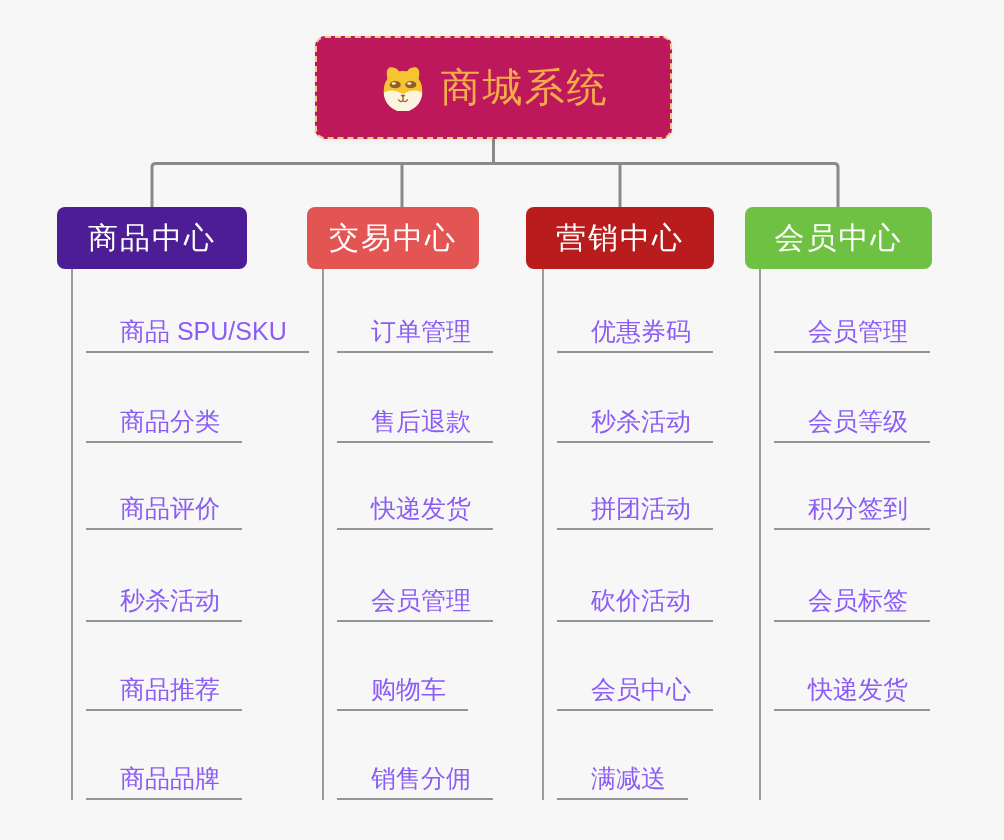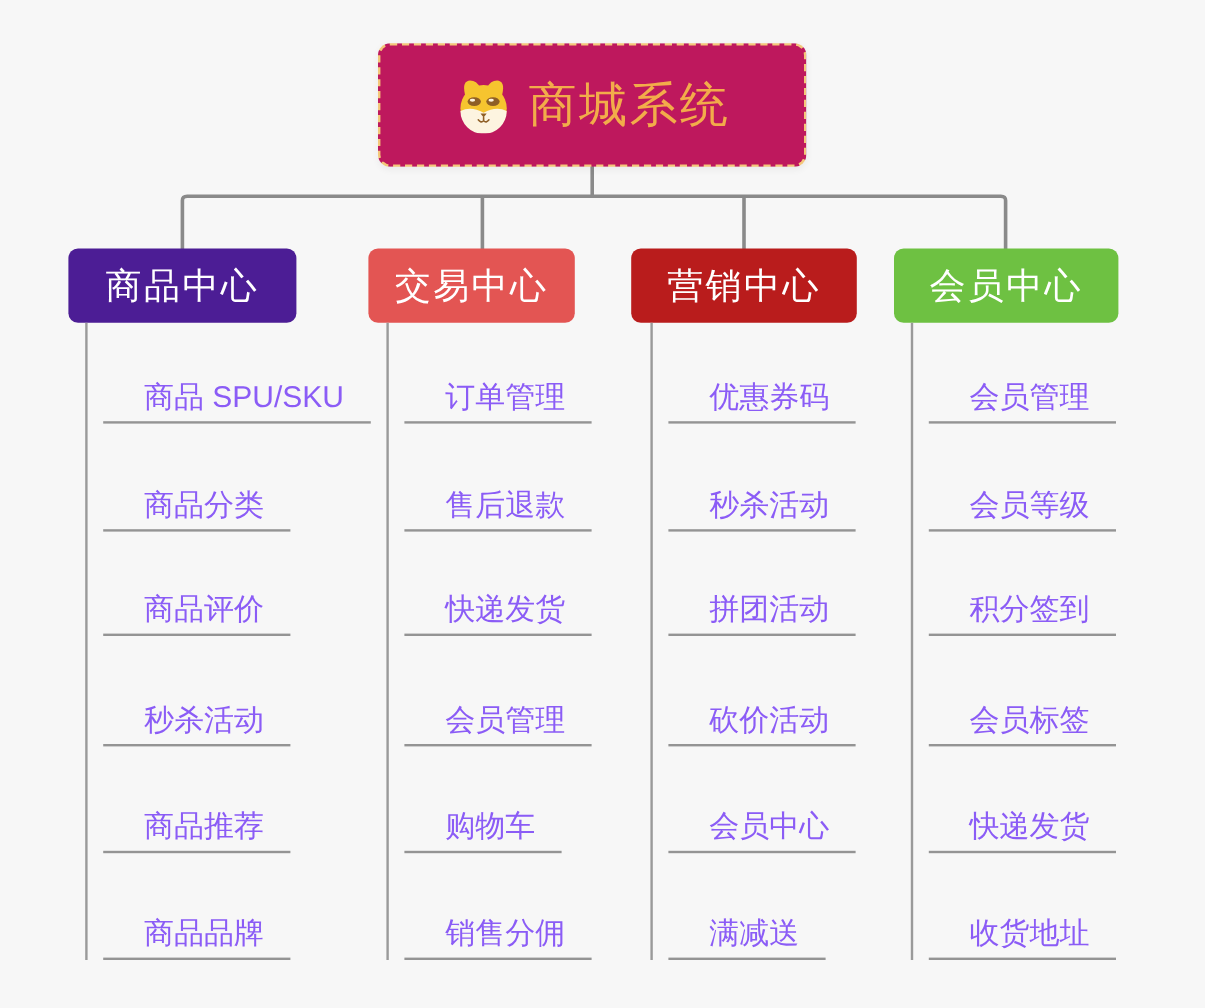--- a/index.html
+++ b/index.html
@@ -141,16 +141,15 @@
     <span class="leaf r5">会员中心</span>
     <span class="leaf r6">满减送</span>
   </div>
 
   <div class="col c4">
     <span class="leaf r1">会员管理</span>
     <span class="leaf r2">会员等级</span>
     <span class="leaf r3">积分签到</span>
     <span class="leaf r4">会员标签</span>
     <span class="leaf r5">快递发货</span>
-    <span class="leaf r6">收货地址</span>
   </div>
 
 </div>
 
 </body></html>

